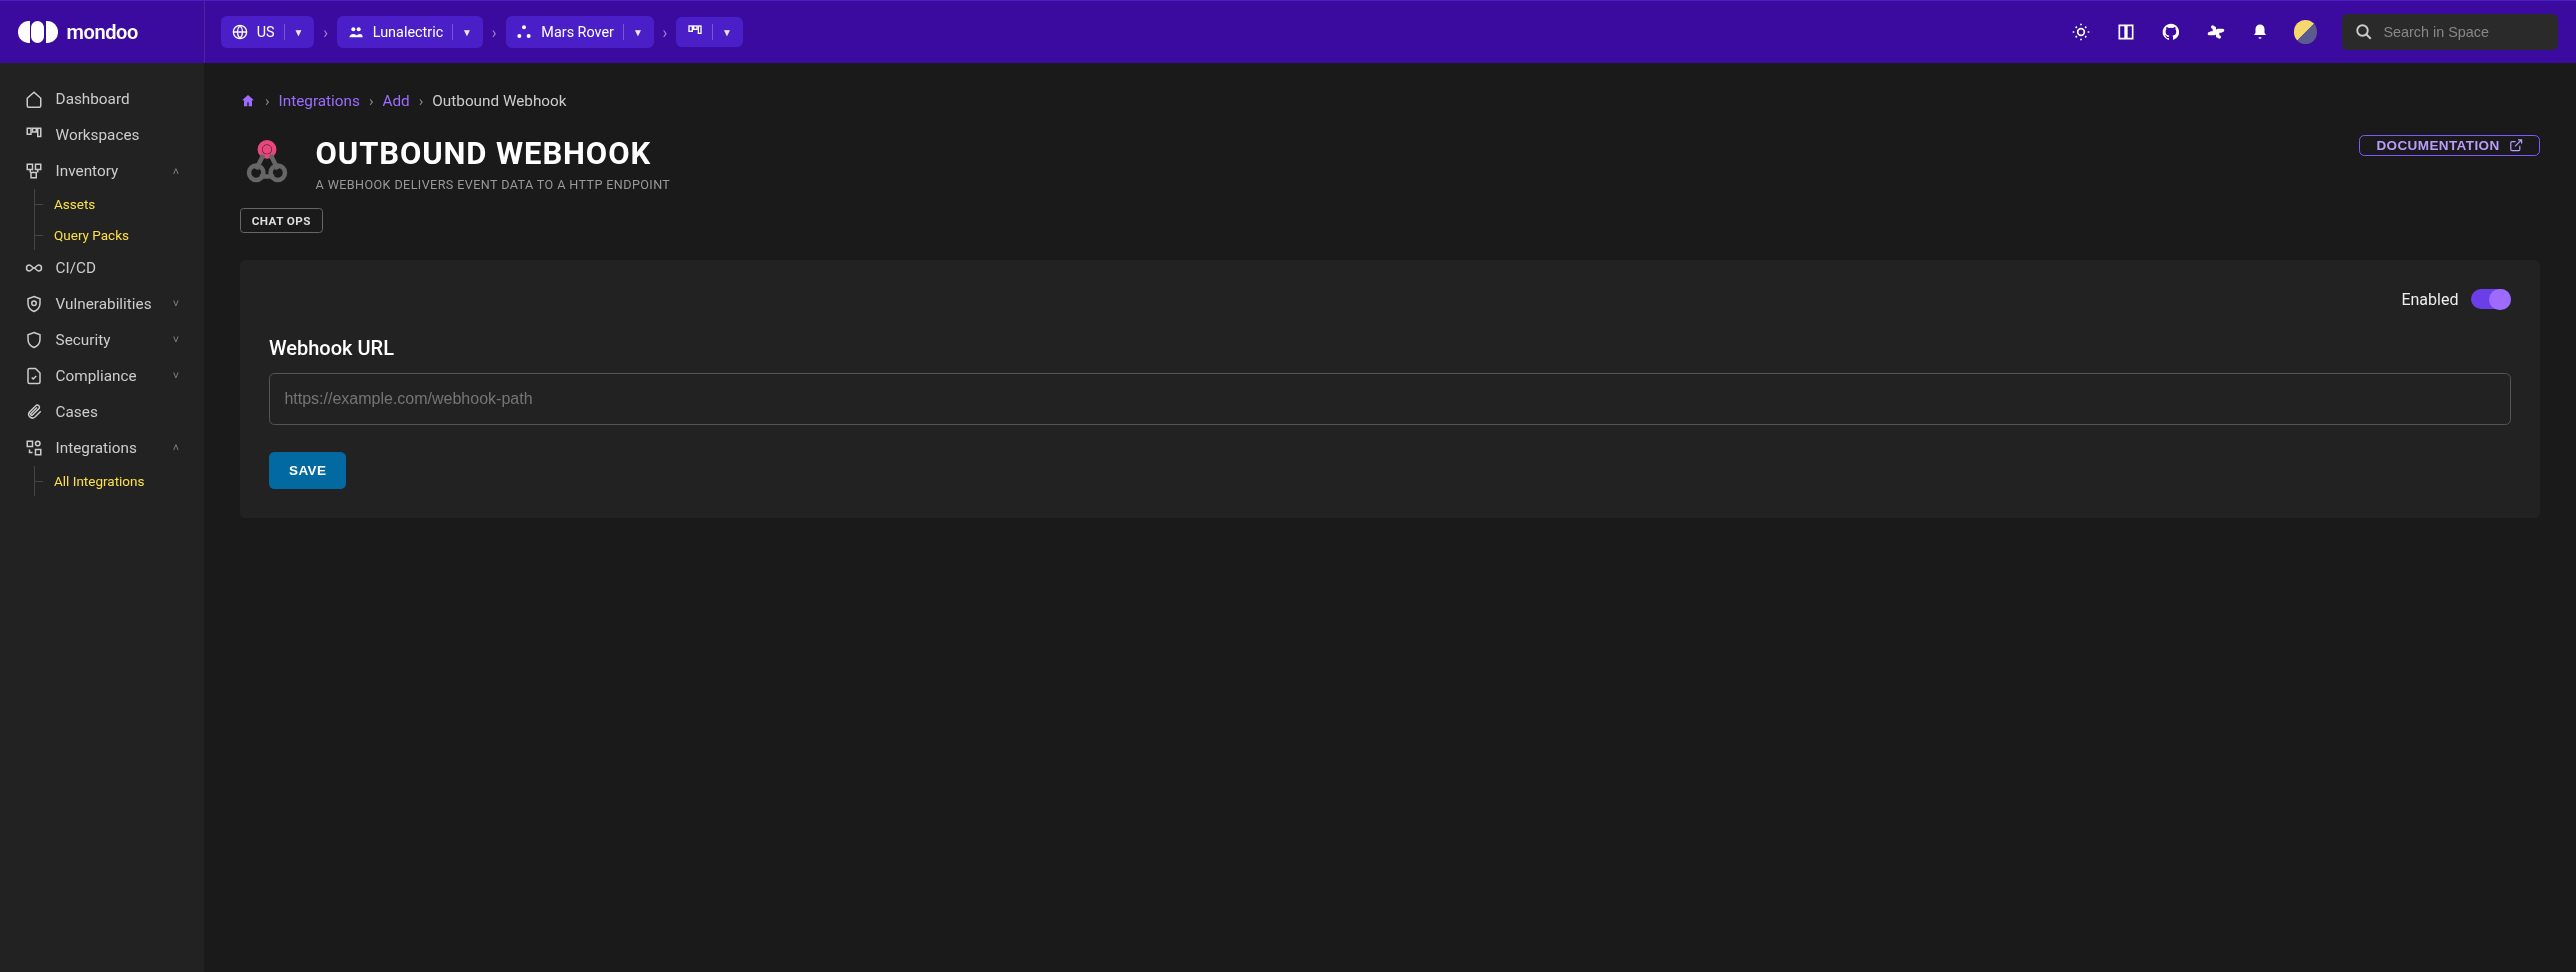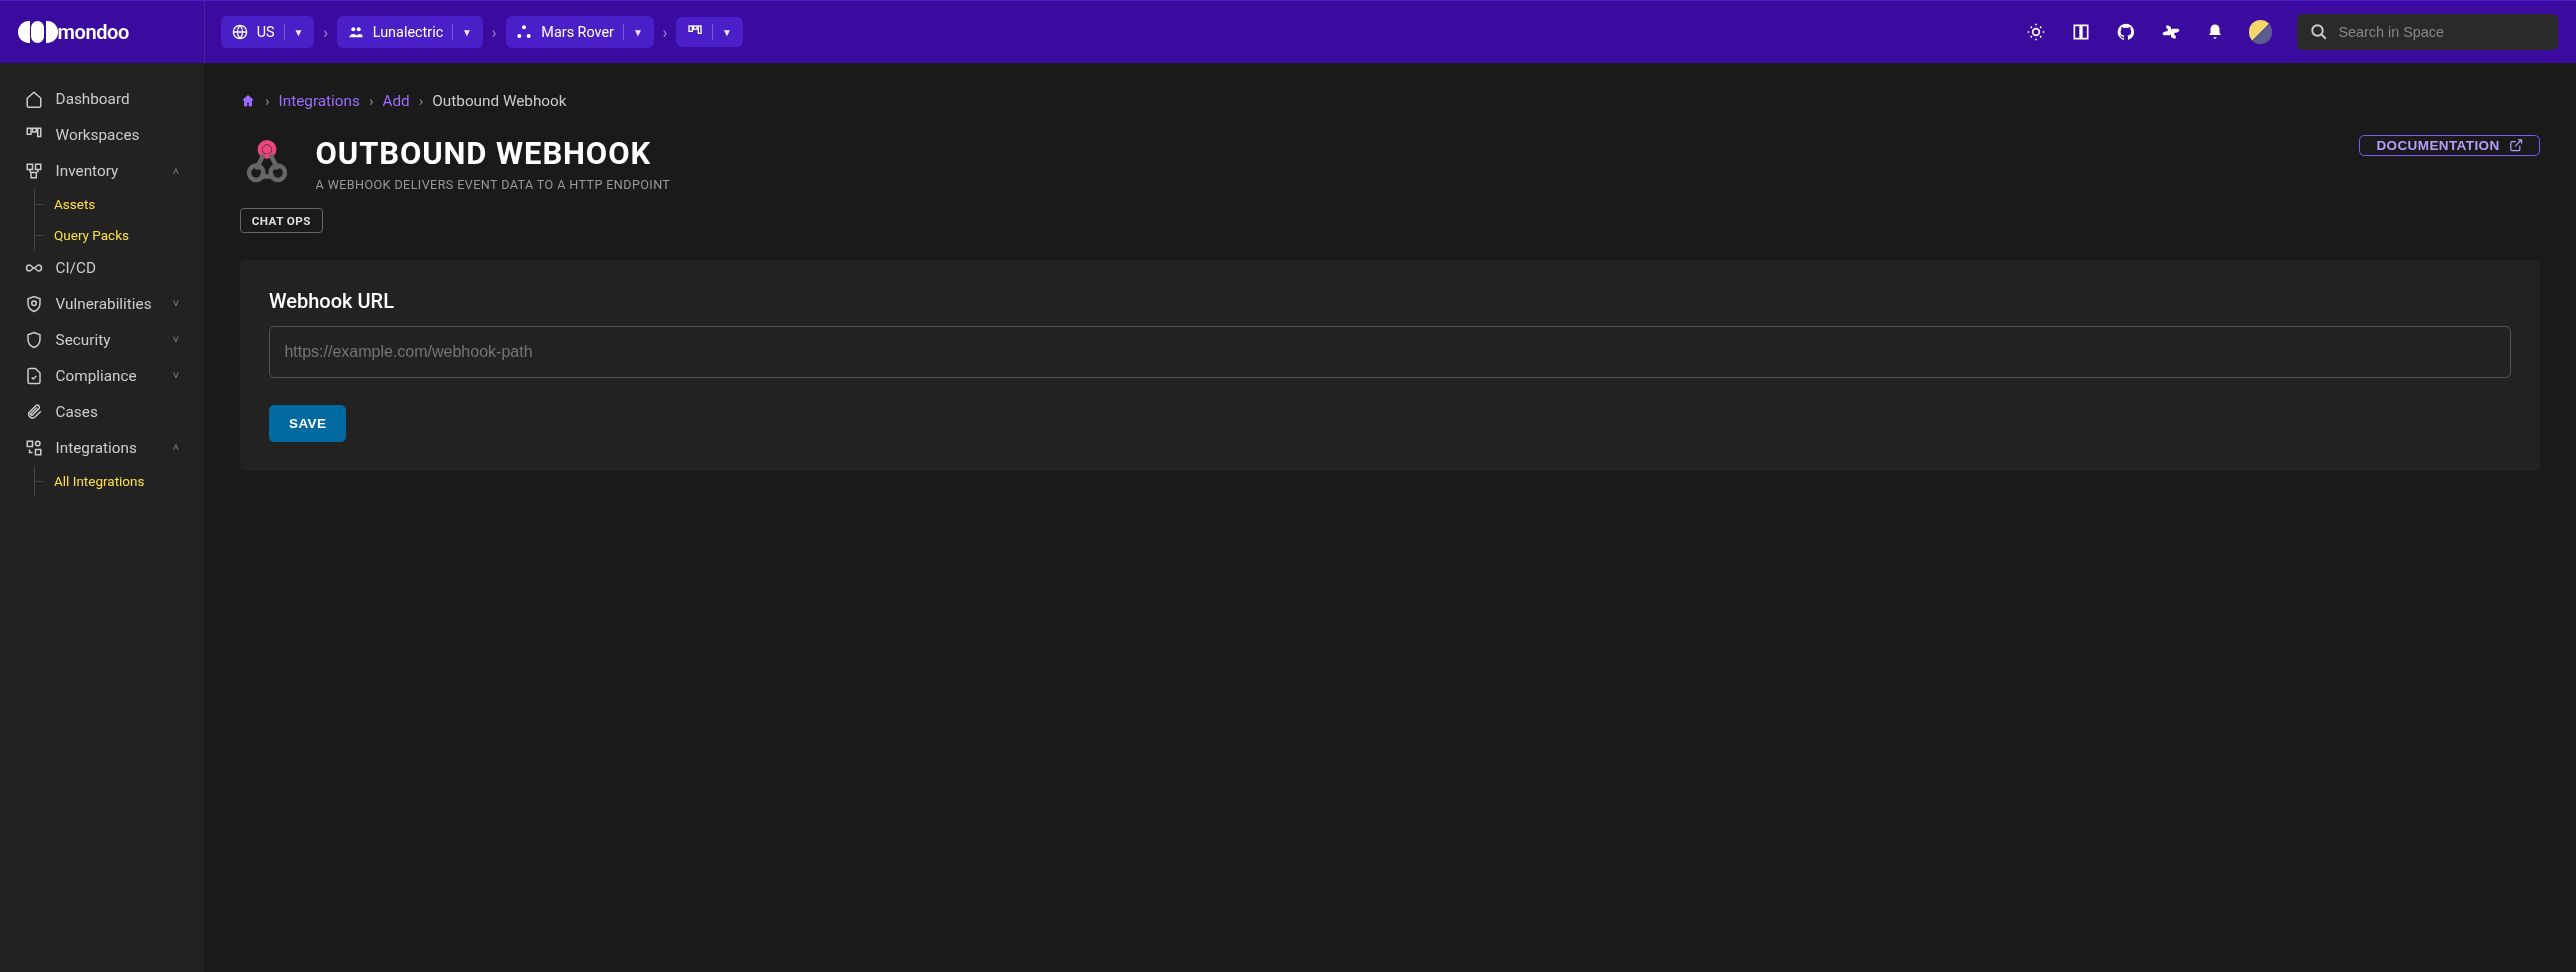--- a/index.html
+++ b/index.html
@@ -15,20 +15,21 @@
       background: #3b0a9e;
       height: 63px;
       display: flex;
       align-items: center;
       padding: 0 18px;
       border-top: 1.8px solid #4a1fc7;
     }
     .logo-area {
       display: flex;
       align-items: center;
+      gap: 9px;
       width: 186px;
     }
     .logo-dots {
       display: flex;
       gap: 1.8px;
     }
     .logo-dots span {
       width: 12.6px;
       height: 21.6px;
       background: #fff;
@@ -97,21 +98,21 @@
       border-radius: 50%;
       background: linear-gradient(135deg, #f5d76e 0%, #f5d76e 50%, #5b5b8f 50%, #5b5b8f 100%);
     }
     .search {
       background: #2a2a2a;
       border-radius: 5.4px;
       padding: 9px 12.6px;
       display: flex;
       align-items: center;
       gap: 10.8px;
-      width: 261px;
+      width: 216px;
     }
     .search input {
       background: transparent;
       border: none;
       outline: none;
       color: #ccc;
       font-size: 14.4px;
       width: 100%;
     }
     .search input::placeholder { color: #888; }
@@ -551,19 +552,23 @@
           <svg width="14.4" height="14.4" viewBox="0 0 24 24" fill="none" stroke="#b89dff" stroke-width="2">
               <path d="M18 13v6a2 2 0 01-2 2H5a2 2 0 01-2-2V8a2 2 0 012-2h6M15 3h6v6M10 14L21 3"></path>
             </svg>
         </span>
       </button>
     </div>
 
     <div class="tag">CHAT OPS</div>
 
     <div class="card">
+      <div class="card-top">
+        <span class="enabled-label">Enabled</span>
+        <div class="toggle"></div>
+      </div>
       <div class="field-label">Webhook URL</div>
       <input class="url-input" type="text" placeholder="https://example.com/webhook-path" style="">
       <button class="save-btn">SAVE</button>
     </div>
   </div>
 </div>
 
 
 </body></html>

